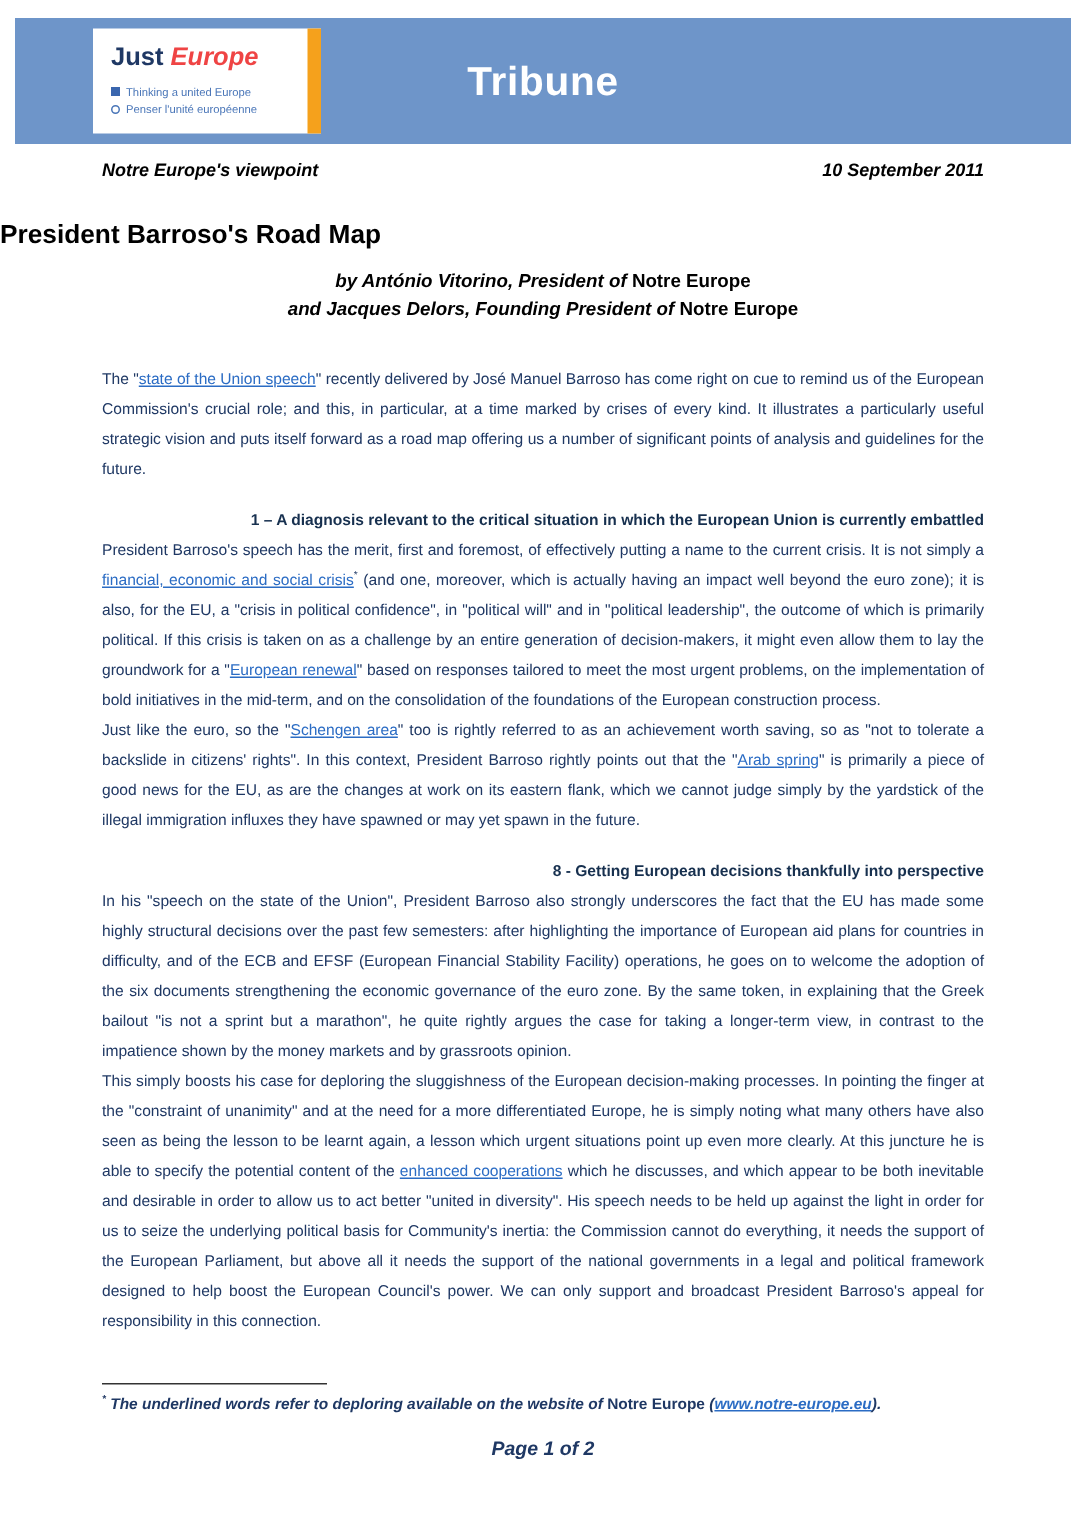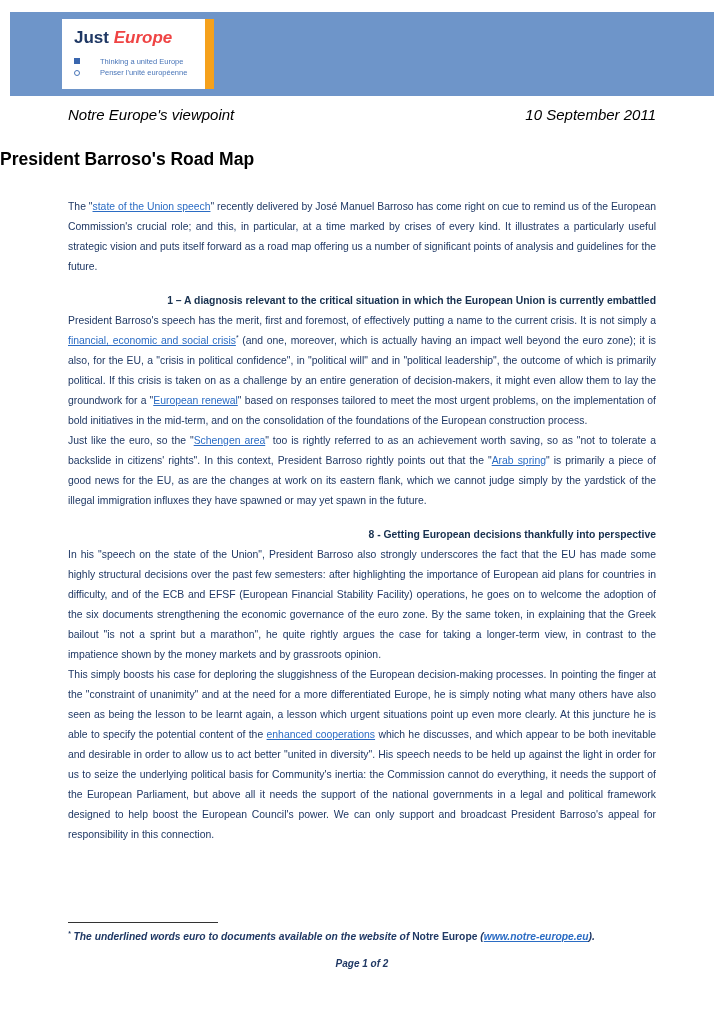--- a/index.html
+++ b/index.html
@@ -41,36 +41,36 @@
   .logo-stripe {
     position: absolute;
     right: 0; top: 0; bottom: 0;
     width: 9px;
     background: #f5a11c;
   }
   .logo-name { font-size: 17px; font-weight: bold; line-height: 1.1; white-space: nowrap; }
   .logo-notre  { color: #1f3864; }
   .logo-europe { color: #ef4444; font-style: italic; }
   .logo-tagline { margin-top: 8px; font-size: 7.5px; color: #4a76b8; line-height: 1.5; }
-  .tag-row { display: flex; align-items: center; gap: 16px; }
+  .tag-row { display: flex; align-items: center; }
   .tag-square {
     width: 6px; height: 6px; background: #3a66ae;
     display: inline-block; margin-right: 4px; flex: 0 0 auto;
   }
   .tag-circle {
     width: 6px; height: 6px; border: 1.5px solid #4a76b8; border-radius: 50%;
     box-sizing: border-box; display: inline-block; margin-right: 4px; flex: 0 0 auto;
   }
   
   .meta-row {
     display: flex;
     justify-content: space-between;
     margin: 10px 68px 0 68px;
-    font-size: 15px;
-    font-weight: normal;
+    font-size: 12px;
+    font-weight: bold;
     font-style: italic;
     color: #000000;
   }
   
   .doc-title {
     margin: 26px 0 0 0;
     font-size: 17.5px;
     font-weight: bold;
     color: #000000;
   }
@@ -122,21 +122,21 @@
     margin: 0;
     font-size: 10.3px;
     font-weight: bold;
     font-style: italic;
     color: #1f3864;
     line-height: 1.5;
   }
   .page-number {
     margin-top: 14px;
     text-align: center;
-    font-size: 10px;
+    font-size: 13px;
     font-weight: bold;
     font-style: italic;
     color: #1f3864;
   }
 </style>
 </head>
 <body>
 
 <div class="page">
 
@@ -151,41 +151,44 @@
           <span class="tag-square"></span>
           <span>Thinking a united Europe</span>
         </div>
         <div class="tag-row">
           <span class="tag-circle"></span>
           <span>Penser l'unité européenne</span>
         </div>
       </div>
       <div class="logo-stripe"></div>
     </div>
+    <div class="banner-title">Tribune</div>
   </header>
 
   <div class="meta-row">
     <span class="meta-left">Notre Europe's viewpoint</span>
     <span class="meta-right">10 September 2011</span>
   </div>
 
   <h1 class="doc-title">President Barroso's Road Map</h1>
 
   <div class="subtitle">
+    <div class="subtitle-line"><span>by António Vitorino, President of </span><span class="run-roman">Notre Europe</span></div>
+    <div class="subtitle-line"><span>and Jacques Delors, Founding President of </span><span class="run-roman">Notre Europe</span></div>
   </div>
 
   <main class="body">
     <p class="para"><span>The "</span><a class="run-link" href="#">state of the Union speech</a><span>" recently delivered by José Manuel Barroso has come right on cue to remind us of the European Commission's crucial role; and this, in particular, at a time marked by crises of every kind. It illustrates a particularly useful strategic vision and puts itself forward as a road map offering us a number of significant points of analysis and guidelines for the future.</span></p>
     <h2 class="section-heading">1 – A diagnosis relevant to the critical situation in which the European Union is currently embattled</h2>
     <p class="para"><span>President Barroso's speech has the merit, first and foremost, of effectively putting a name to the current crisis. It is not simply a </span><a class="run-link" href="#">financial, economic and social crisis</a><span class="run-sup">*</span><span> (and one, moreover, which is actually having an impact well beyond the euro zone); it is also, for the EU, a "crisis in political confidence", in "political will" and in "political leadership", the outcome of which is primarily political. If this crisis is taken on as a challenge by an entire generation of decision-makers, it might even allow them to lay the groundwork for a "</span><a class="run-link" href="#">European renewal</a><span>" based on responses tailored to meet the most urgent problems, on the implementation of bold initiatives in the mid-term, and on the consolidation of the foundations of the European construction process.</span></p>
     <p class="para"><span>Just like the euro, so the "</span><a class="run-link" href="#">Schengen area</a><span>" too is rightly referred to as an achievement worth saving, so as "not to tolerate a backslide in citizens' rights". In this context, President Barroso rightly points out that the "</span><a class="run-link" href="#">Arab spring</a><span>" is primarily a piece of good news for the EU, as are the changes at work on its eastern flank, which we cannot judge simply by the yardstick of the illegal immigration influxes they have spawned or may yet spawn in the future.</span></p>
     <h2 class="section-heading">8 - Getting European decisions thankfully into perspective</h2>
     <p class="para"><span>In his "speech on the state of the Union", President Barroso also strongly underscores the fact that the EU has made some highly structural decisions over the past few semesters: after highlighting the importance of European aid plans for countries in difficulty, and of the ECB and EFSF (European Financial Stability Facility) operations, he goes on to welcome the adoption of the six documents strengthening the economic governance of the euro zone. By the same token, in explaining that the Greek bailout "is not a sprint but a marathon", he quite rightly argues the case for taking a longer-term view, in contrast to the impatience shown by the money markets and by grassroots opinion.</span></p>
     <p class="para"><span>This simply boosts his case for deploring the sluggishness of the European decision-making processes. In pointing the finger at the "constraint of unanimity" and at the need for a more differentiated Europe, he is simply noting what many others have also seen as being the lesson to be learnt again, a lesson which urgent situations point up even more clearly. At this juncture he is able to specify the potential content of the </span><a class="run-link" href="#">enhanced cooperations</a><span> which he discusses, and which appear to be both inevitable and desirable in order to allow us to act better "united in diversity". His speech needs to be held up against the light in order for us to seize the underlying political basis for Community's inertia: the Commission cannot do everything, it needs the support of the European Parliament, but above all it needs the support of the national governments in a legal and political framework designed to help boost the European Council's power. We can only support and broadcast President Barroso's appeal for responsibility in this connection.</span></p>
   </main>
 
   <footer class="footer">
     <div class="footnote-rule"></div>
-    <p class="footnote"><span class="run-sup">*</span><span> The underlined words euro to documents available on the website of </span><span class="run-roman">Notre Europe</span><span> (</span><a class="run-link" href="#">www.notre-europe.eu</a><span>).</span></p>
+    <p class="footnote"><span class="run-sup">*</span><span> The underlined words refer to deploring available on the website of </span><span class="run-roman">Notre Europe</span><span> (</span><a class="run-link" href="#">www.notre-europe.eu</a><span>).</span></p>
     <div class="page-number">Page 1 of 2</div>
   </footer>
 
 </div>
 
 </body></html>

